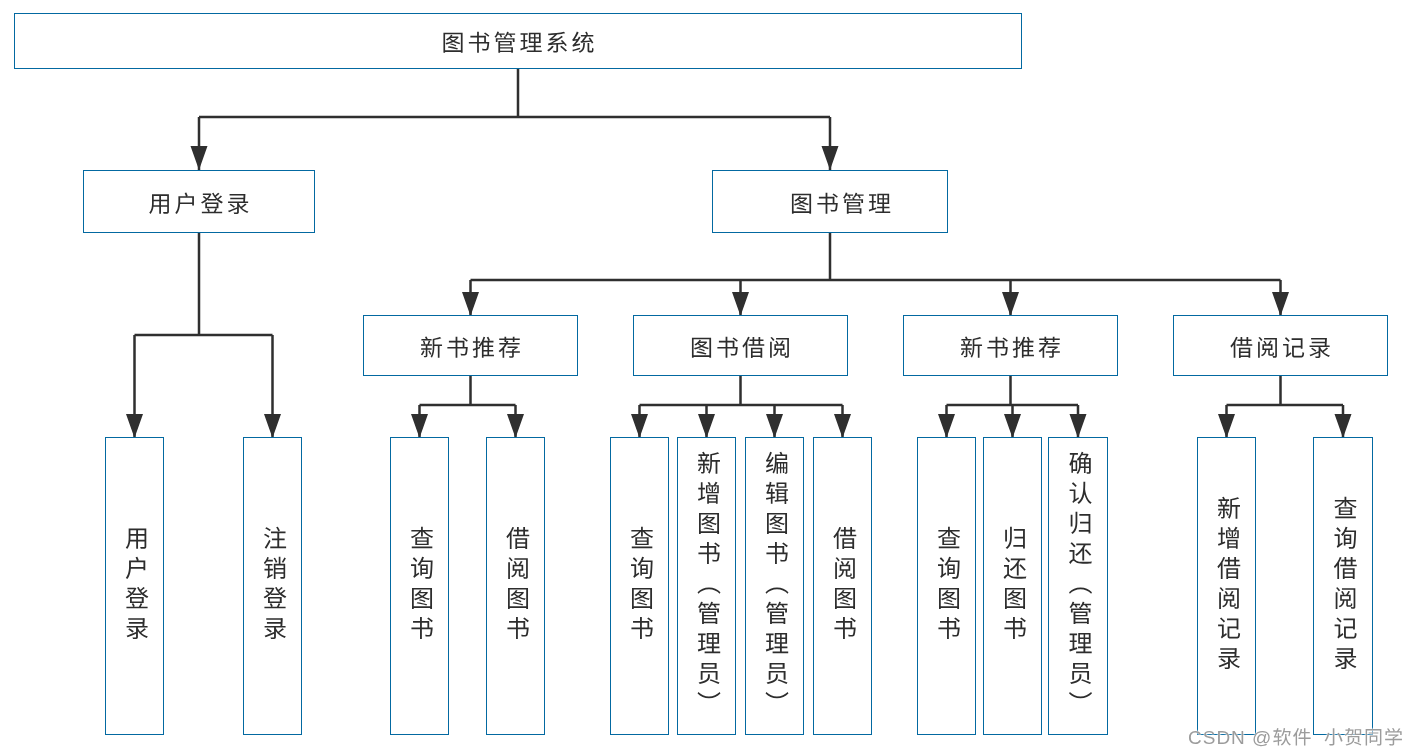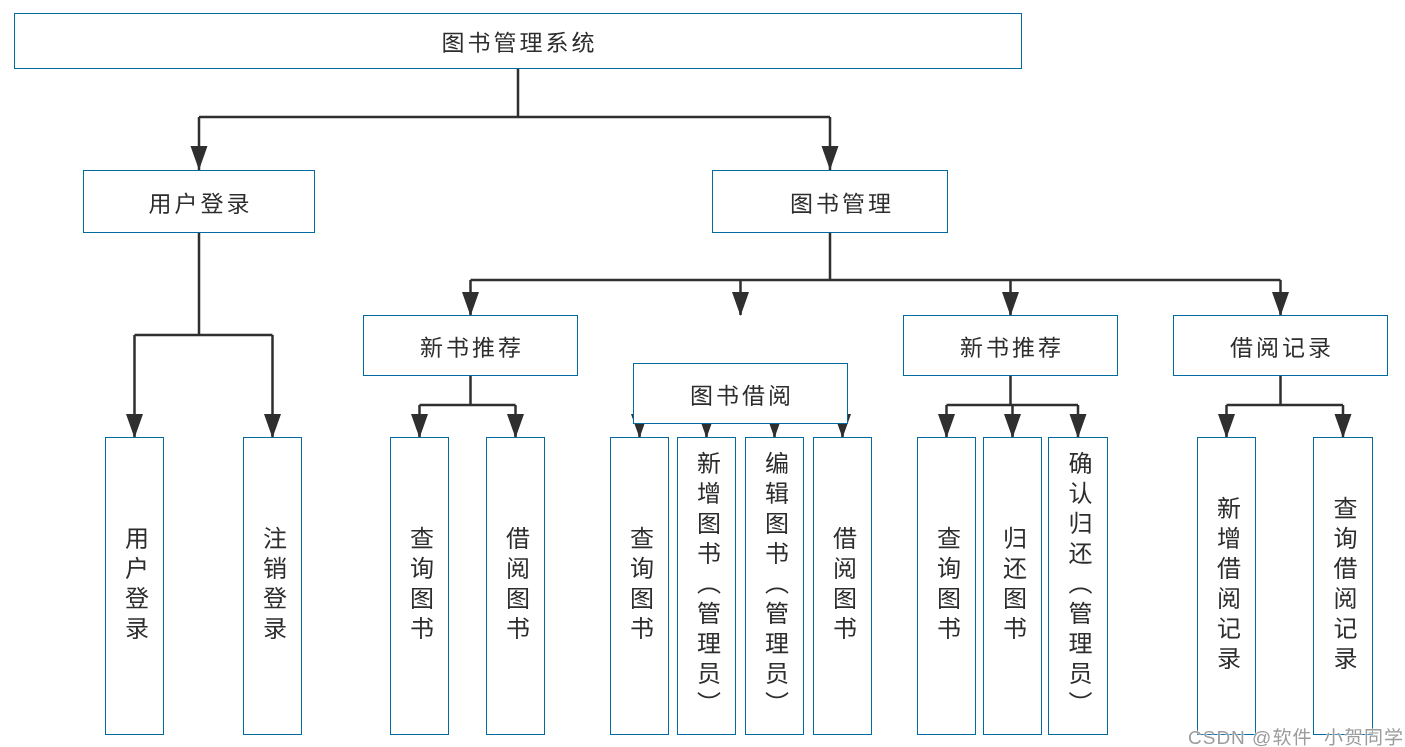--- a/index.html
+++ b/index.html
@@ -36,21 +36,21 @@
     color: #2d2d2d;
     white-space: nowrap;
     text-indent: 3px; 
   }
   .root-box  { left: 14px;  top: 13px;  width: 1008px; height: 56px; }
   .l2-box    { top: 170px; height: 63px; }
   .l2-a      { left: 83px;  width: 232px; }
   .l2-b      { left: 712px; width: 236px; padding-left: 21px; }
   .l3-box    { top: 315px; height: 61px; width: 215px; }
   .l3-1 { left: 363px; }
-  .l3-2 { left: 633px; margin-top: 48px; }
+  .l3-2 { left: 633px; }
   .l3-3 { left: 903px; }
   .l3-4 { left: 1173px; }
   .leaf {
     top: 437px;
     width: 59px;
     height: 298px;
   }
   .v-label {
     writing-mode: vertical-rl;
     text-orientation: mixed;

